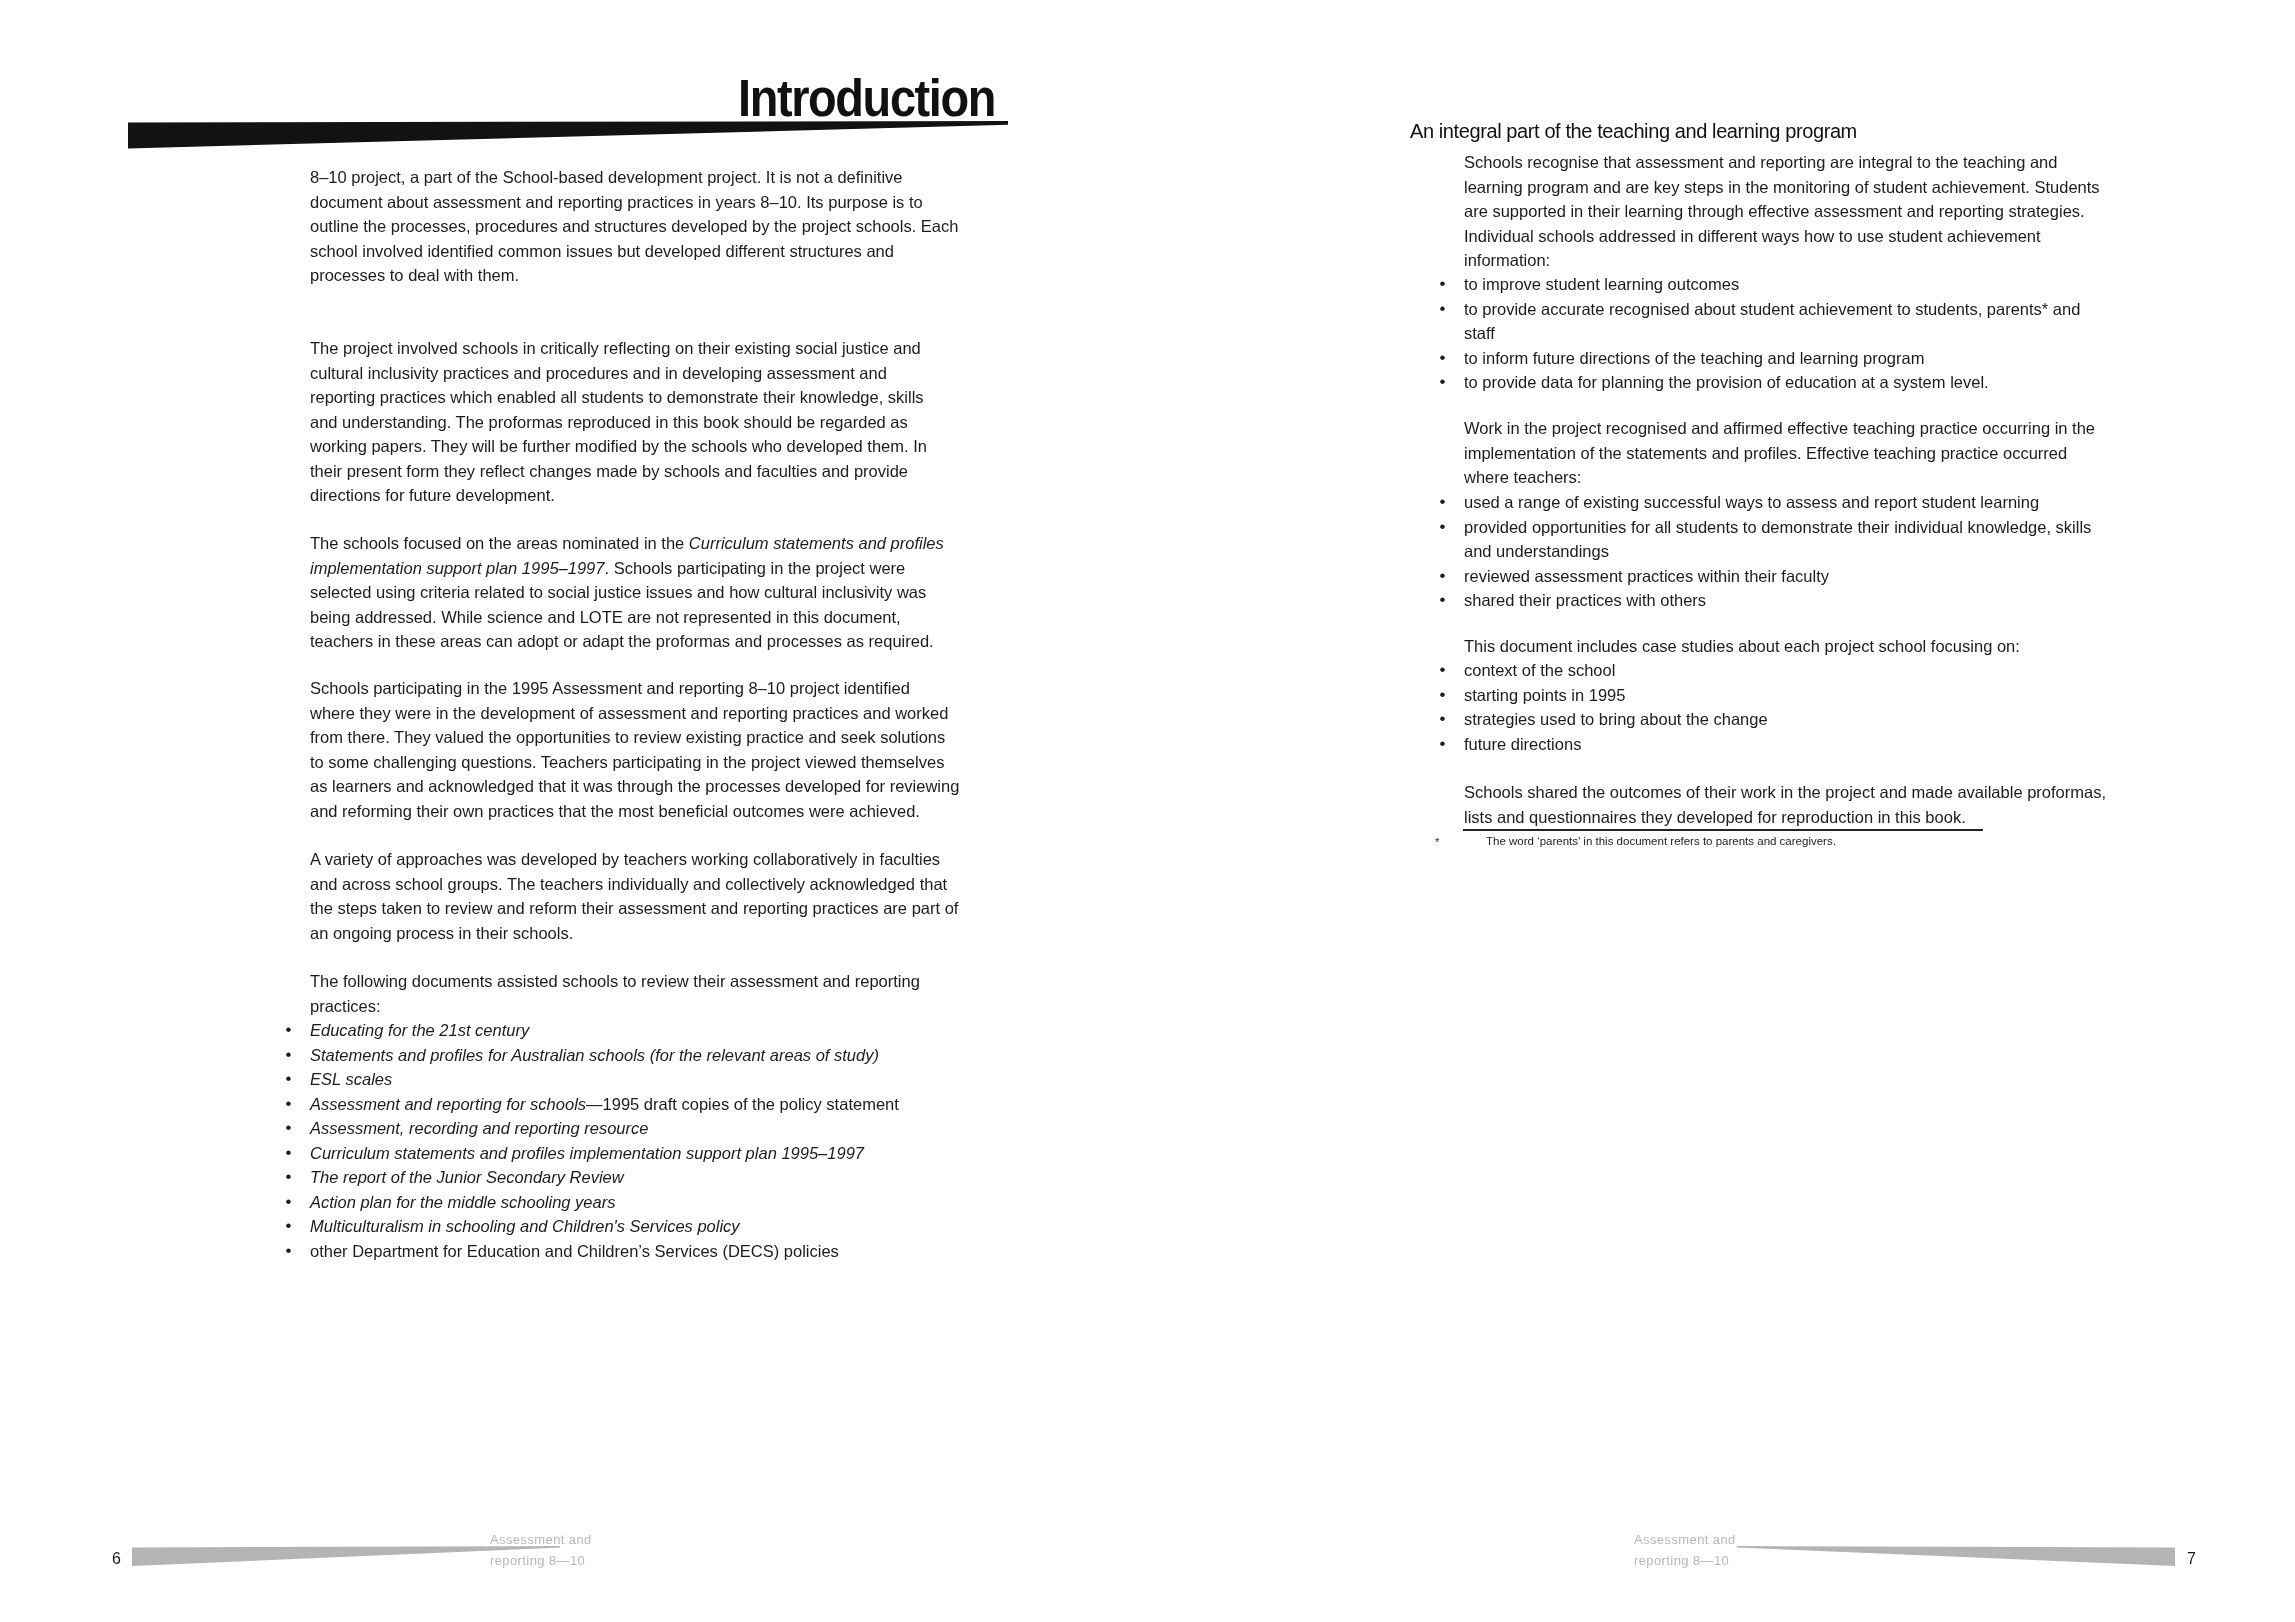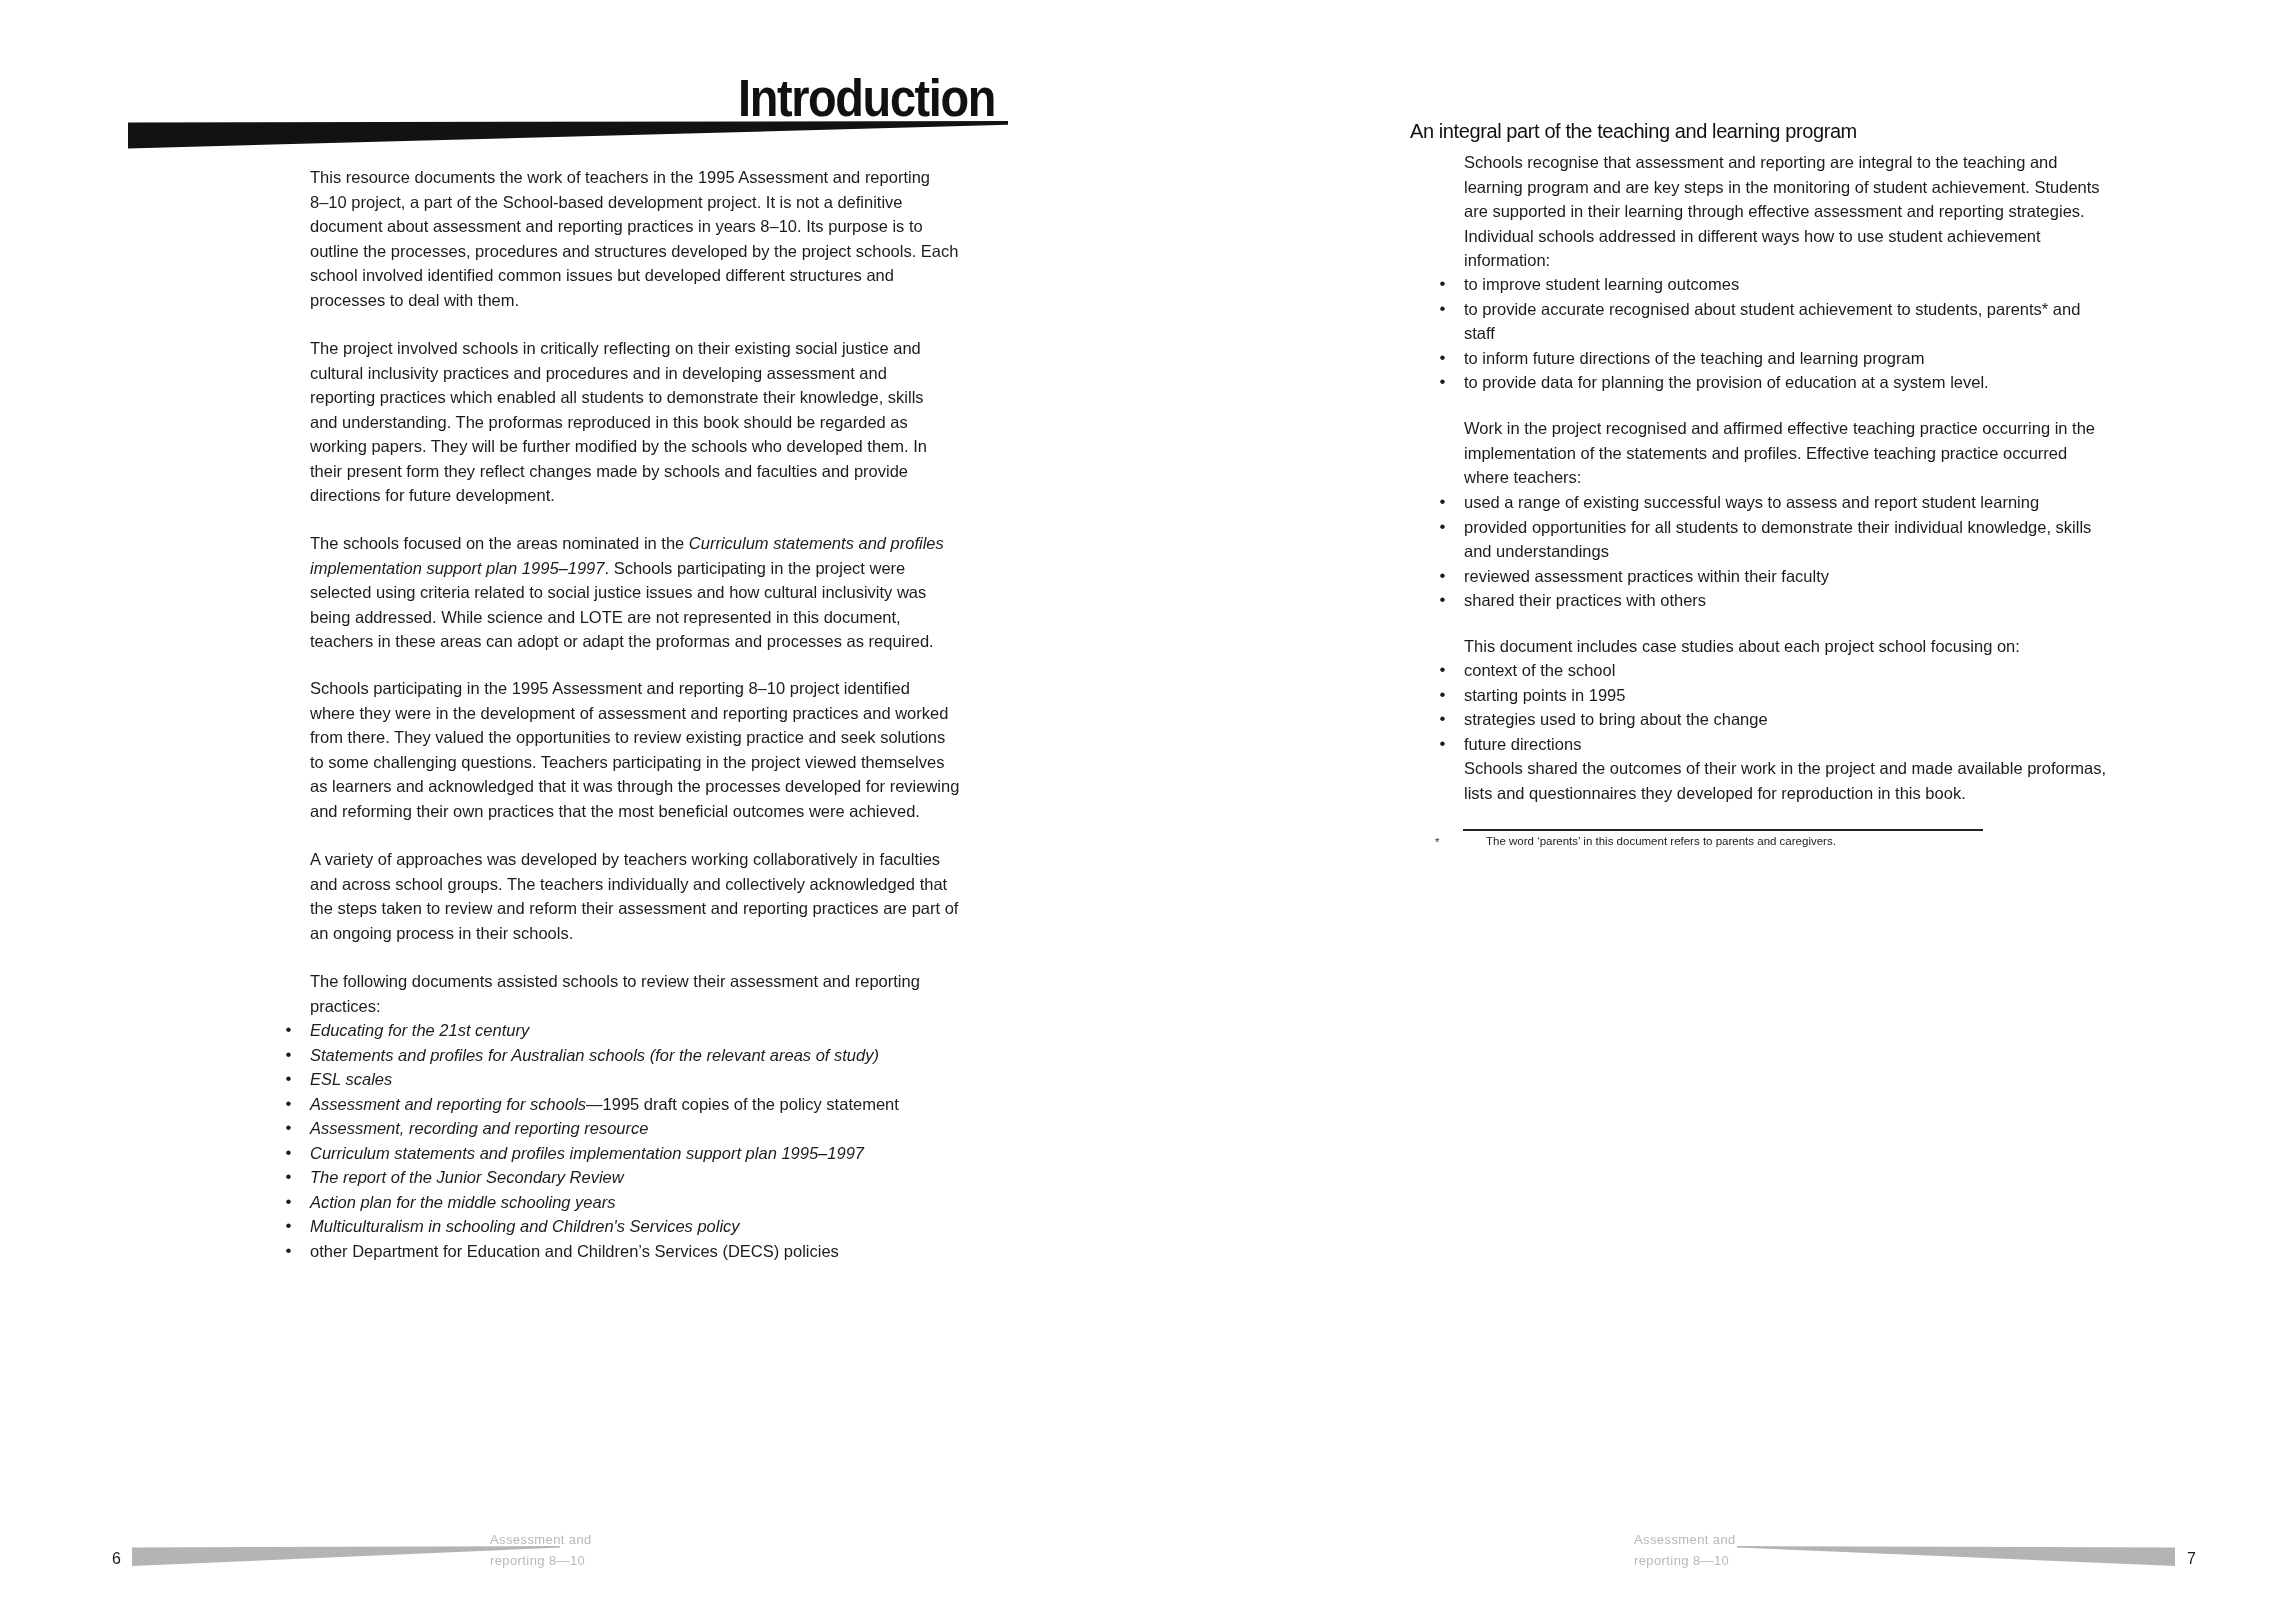--- a/index.html
+++ b/index.html
@@ -39,21 +39,20 @@
 <body>
 
 <div class="page page-left">
 
   <svg class="intro-bar" viewBox="0 0 1150 36" preserveAspectRatio="none">
     <polygon points="0,2 1150,0 1150,5 0,36" fill="#121212"></polygon>
   </svg>
   <div class="intro-title">Introduction</div>
 
   <div class="para body-text left-col" style="top:165px;">
-    <div>This resource documents the work of teachers in the 1995 Assessment and reporting</div>
     <div>8–10 project, a part of the School-based development project. It is not a definitive</div>
     <div>document about assessment and reporting practices in years 8–10. Its purpose is to</div>
     <div>outline the processes, procedures and structures developed by the project schools. Each</div>
     <div>school involved identified common issues but developed different structures and</div>
     <div>processes to deal with them.</div>
   </div>
 
   <div class="para body-text left-col" style="top:336px;">
     <div>The project involved schools in critically reflecting on their existing social justice and</div>
     <div>cultural inclusivity practices and procedures and in developing assessment and</div>
@@ -176,21 +175,21 @@
 
 <div class="para body-text right-col" style="top:634px;">This document includes case studies about each project school focusing on:</div>
 
 <ul class="list body-text right-col" style="top:658px;">
   <li><span class="bullet">•</span><span>context of the school</span></li>
   <li><span class="bullet">•</span><span>starting points in 1995</span></li>
   <li><span class="bullet">•</span><span>strategies used to bring about the change</span></li>
   <li><span class="bullet">•</span><span>future directions</span></li>
 </ul>
 
-<div class="para body-text right-col" style="top:756px;">
+<div class="para body-text right-col" style="top:780px;">
   <div>Schools shared the outcomes of their work in the project and made available proformas,</div>
   <div>lists and questionnaires they developed for reproduction in this book.</div>
 </div>
 
 <div class="footnote-rule"></div>
 <div class="footnote-mark">*</div>
 <div class="footnote">The word ‘parents’ in this document refers to parents and caregivers.</div>
 
 <div class="footer-title" style="left:1634px; top:1530px;">
   <div>Assessment and</div>

